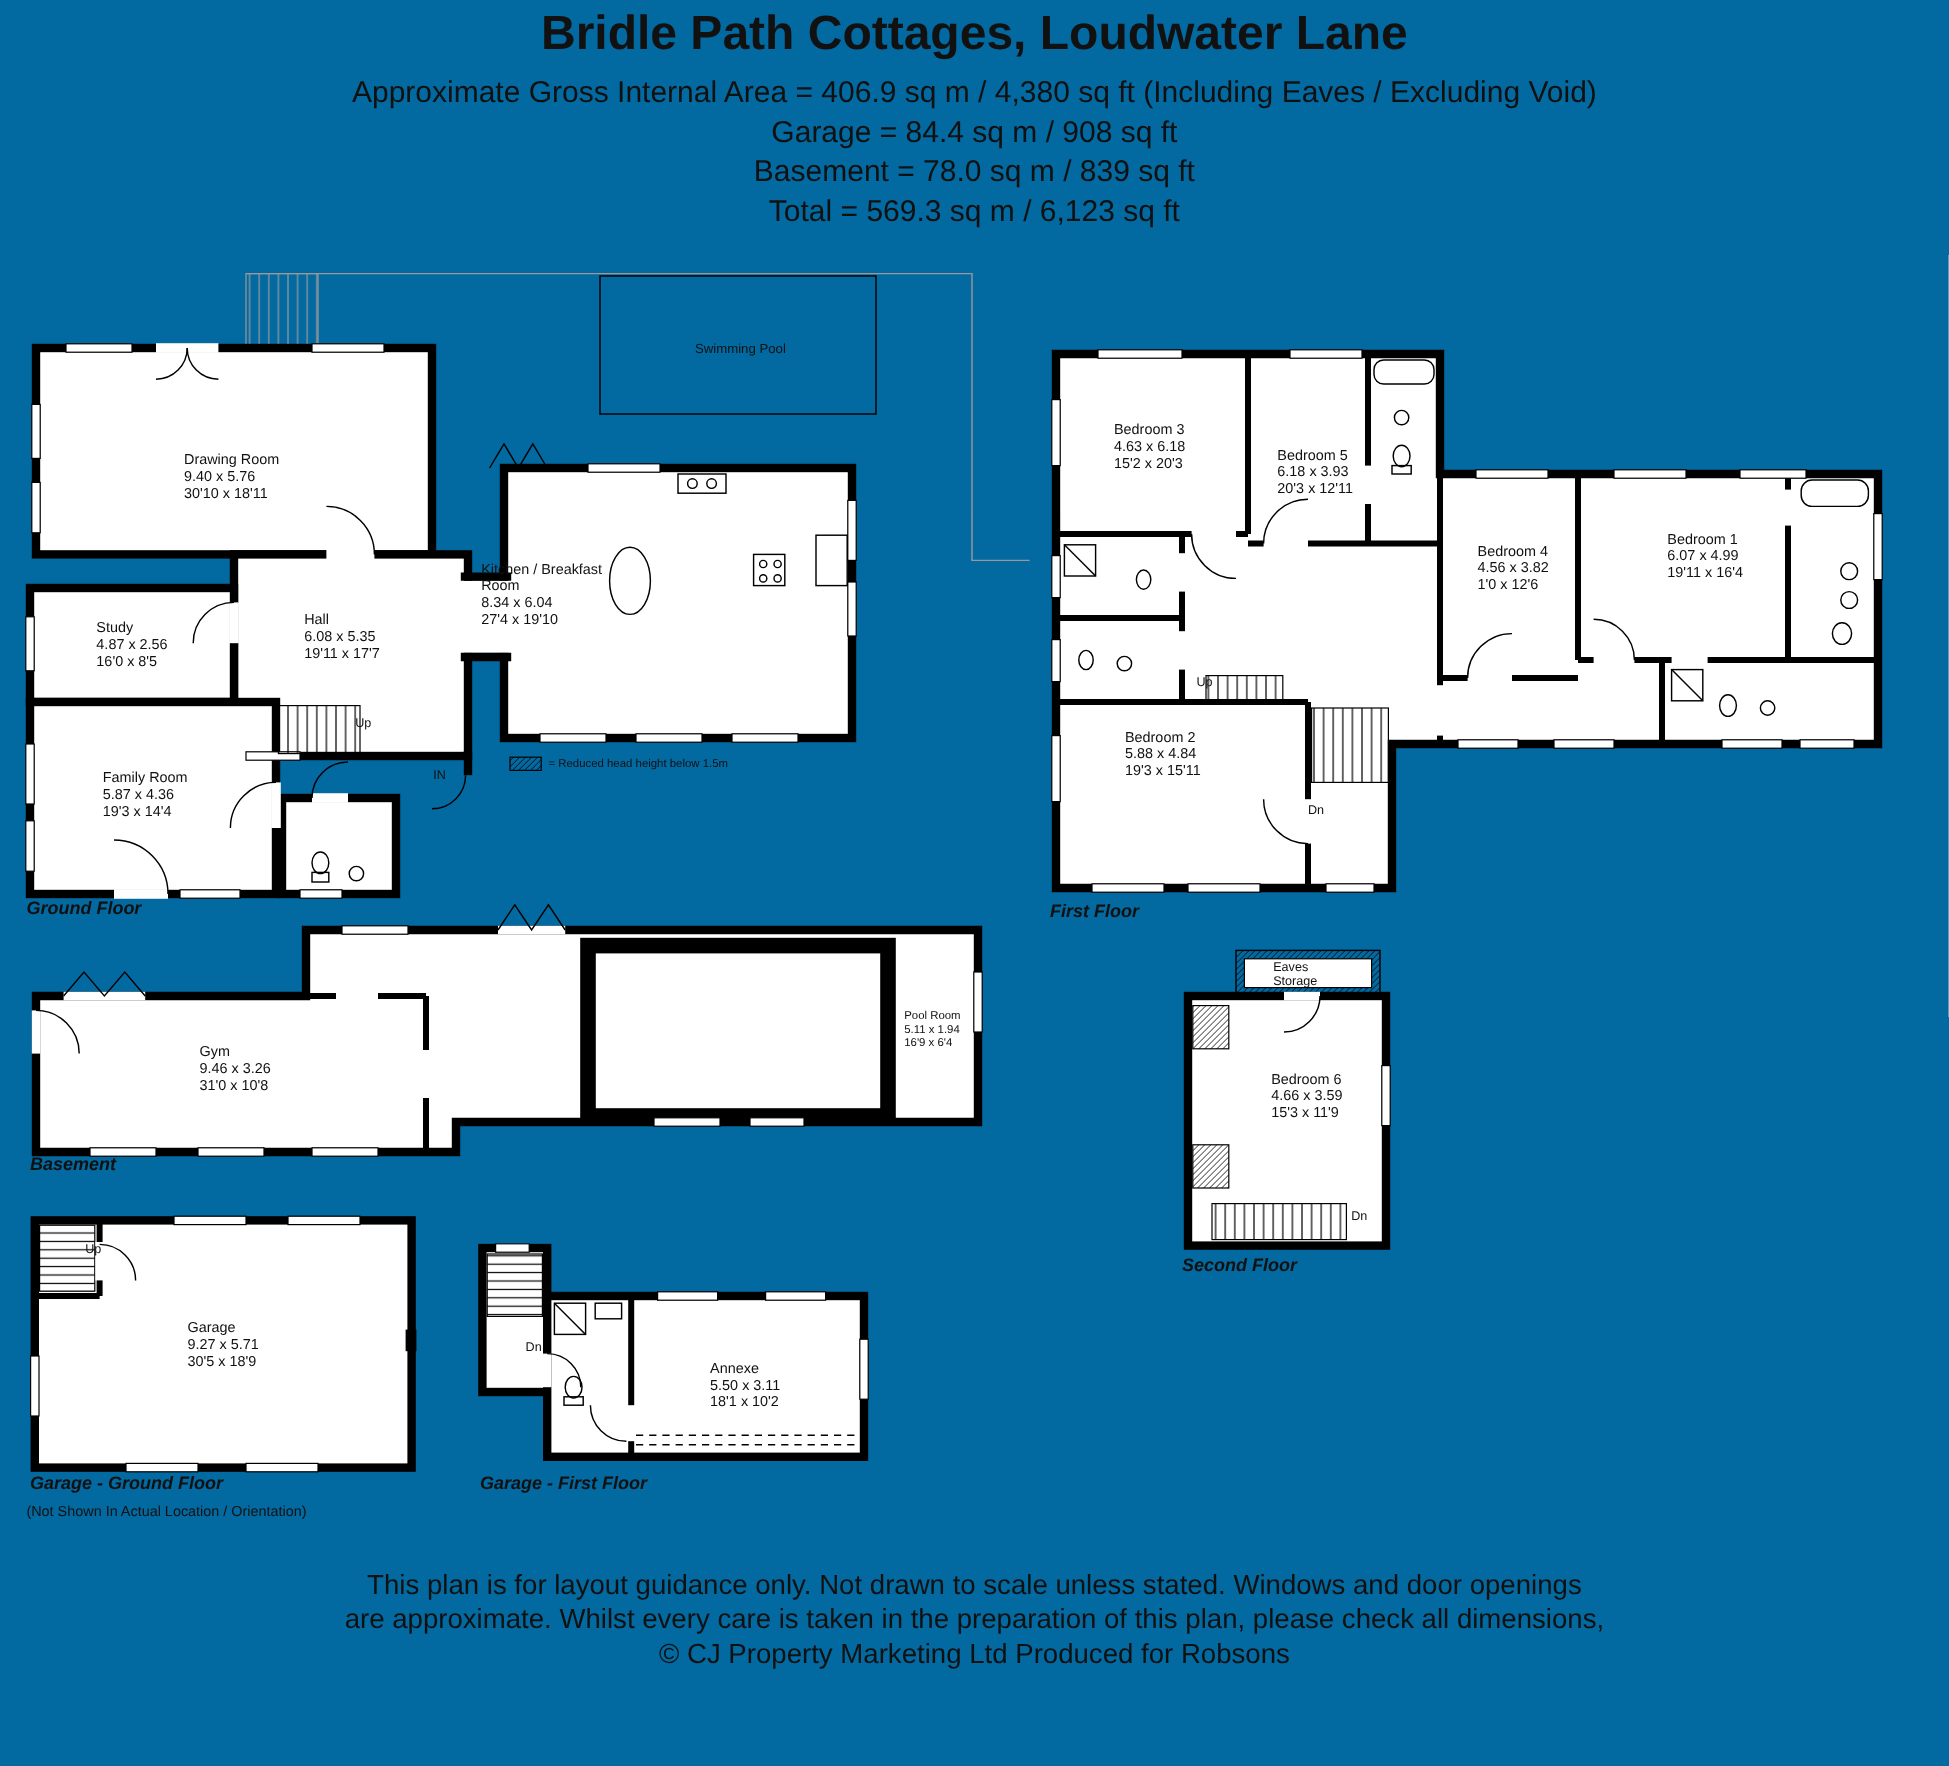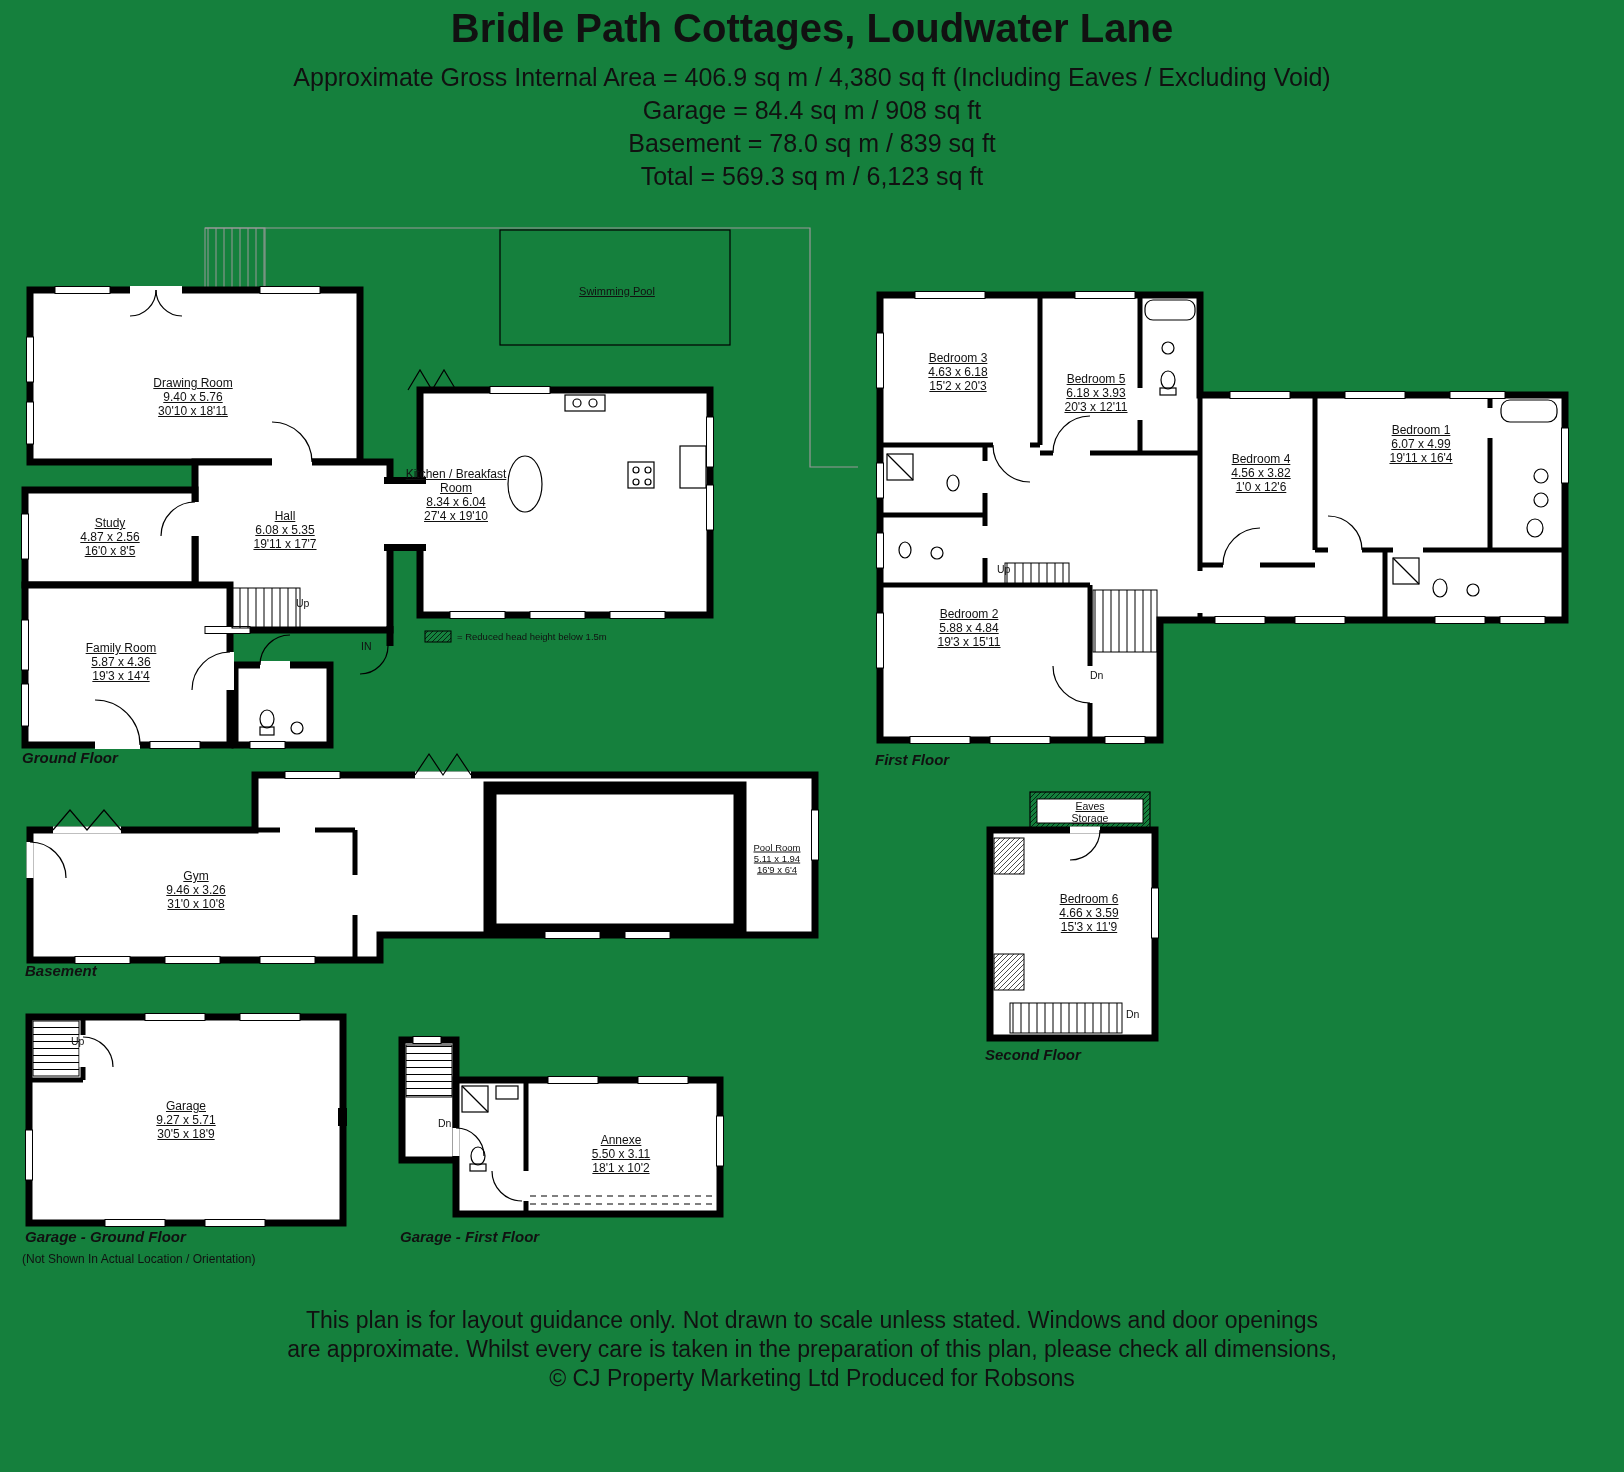--- a/index.html
+++ b/index.html
@@ -1,33 +1,33 @@
 <!DOCTYPE html>
 <html><head>
 <meta charset="utf-8">
 <style>
   * { box-sizing: border-box; }
   html,body { margin:0; padding:0; background:#fff; }
-  .canvas { position:relative; width:1624px; height:1472px; background:#15803d;
+  .canvas { position:relative; width:1624px; height:1472px; background:#0369a1;
             font-family:"Liberation Sans","DejaVu Sans",sans-serif; color:#111; overflow:hidden; }
   .hdr { position:absolute; top:6px; left:0; width:100%; text-align:center; }
   .hdr h1 { font-size:40px; font-weight:bold; margin:0 0 10px 0; color:#111; }
   .hdr .sub { font-size:25px; line-height:33px; color:#111; }
   .plan { position:absolute; }
   .room { fill:#fff; stroke:#000; stroke-width:7; }
   .poolw { fill:#fff; stroke:#000; stroke-width:13; }
   .w7 { stroke:#000; stroke-width:7; fill:none; }
   .w5 { stroke:#000; stroke-width:5; fill:none; }
   .open { fill:#fff; stroke:none; }
   .win { fill:#fff; stroke:#000; stroke-width:1; }
   .thin { fill:none; stroke:#000; stroke-width:1.2; }
   .tline { fill:none; stroke:#999; stroke-width:1.2; }
   .dash { fill:none; stroke:#000; stroke-width:1.2; stroke-dasharray:6 5; }
-  .room-label { position:absolute; transform:translate(-50%,-50%); text-align:center;
-                font-size:12px; line-height:14px; white-space:nowrap;text-decoration:underline; }
+  .room-label { position:absolute; transform:translate(-50%,-50%); 
+                font-size:12px; line-height:14px; white-space:nowrap; }
   .room-label.wrap { white-space:normal; }
   .small { font-size:9.5px; line-height:11px; }
   .pool-size { font-size:11px; }
   .anno { position:absolute; font-size:10.5px; }
   .floor-label { position:absolute; font-size:15px; font-weight:bold;font-style:italic; }
   .note { position:absolute; font-size:12px; }
   .legend { position:absolute; display:flex; align-items:center; gap:5px; font-size:9.5px; }
   .ftr { position:absolute; top:1306px; left:0; width:100%; text-align:center;
          font-size:23px; line-height:29px; color:#111; }
 </style>
@@ -361,21 +361,21 @@
   <div class="room-label" style="left:1096px;top:393px">
     <div>Bedroom 5</div>
     <div>6.18 x 3.93</div>
     <div>20'3 x 12'11</div>
   </div>
   <div class="room-label" style="left:1261px;top:473px">
     <div>Bedroom 4</div>
     <div>4.56 x 3.82</div>
     <div>1'0 x 12'6</div>
   </div>
-  <div class="room-label" style="left:1421px;top:444px">
+  <div class="room-label" style="left:1421px;top:463px">
     <div>Bedroom 1</div>
     <div>6.07 x 4.99</div>
     <div>19'11 x 16'4</div>
   </div>
   <div class="room-label" style="left:969px;top:628px">
     <div>Bedroom 2</div>
     <div>5.88 x 4.84</div>
     <div>19'3 x 15'11</div>
   </div>
 

